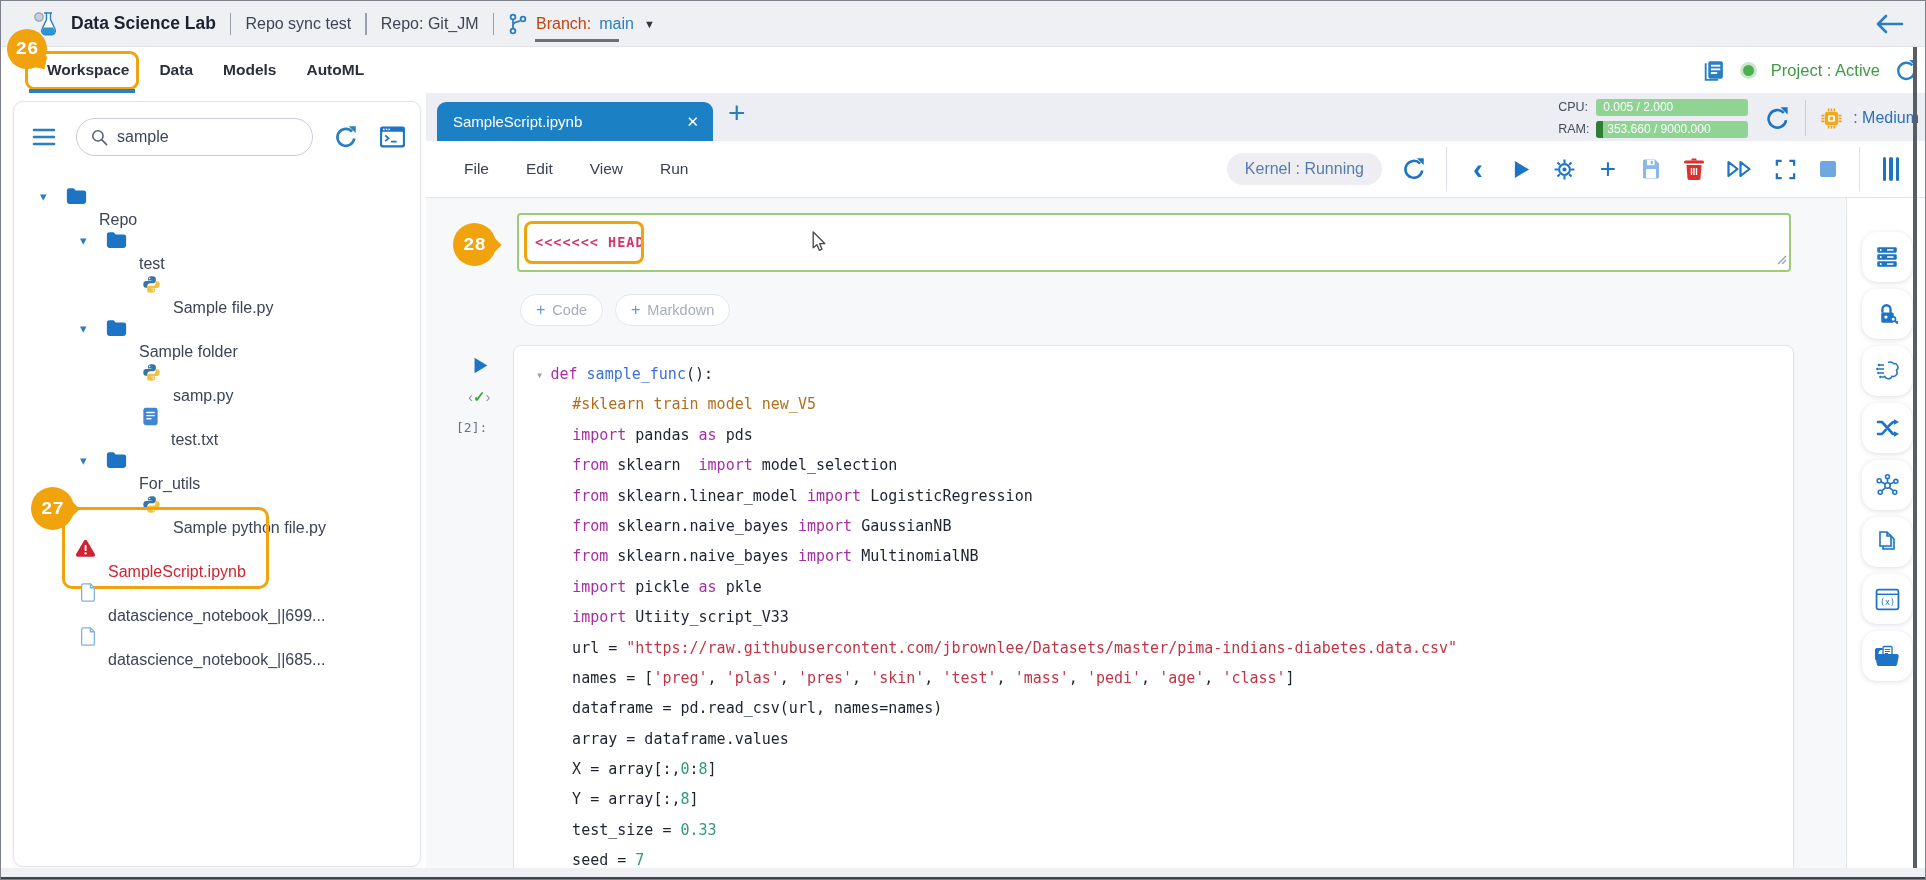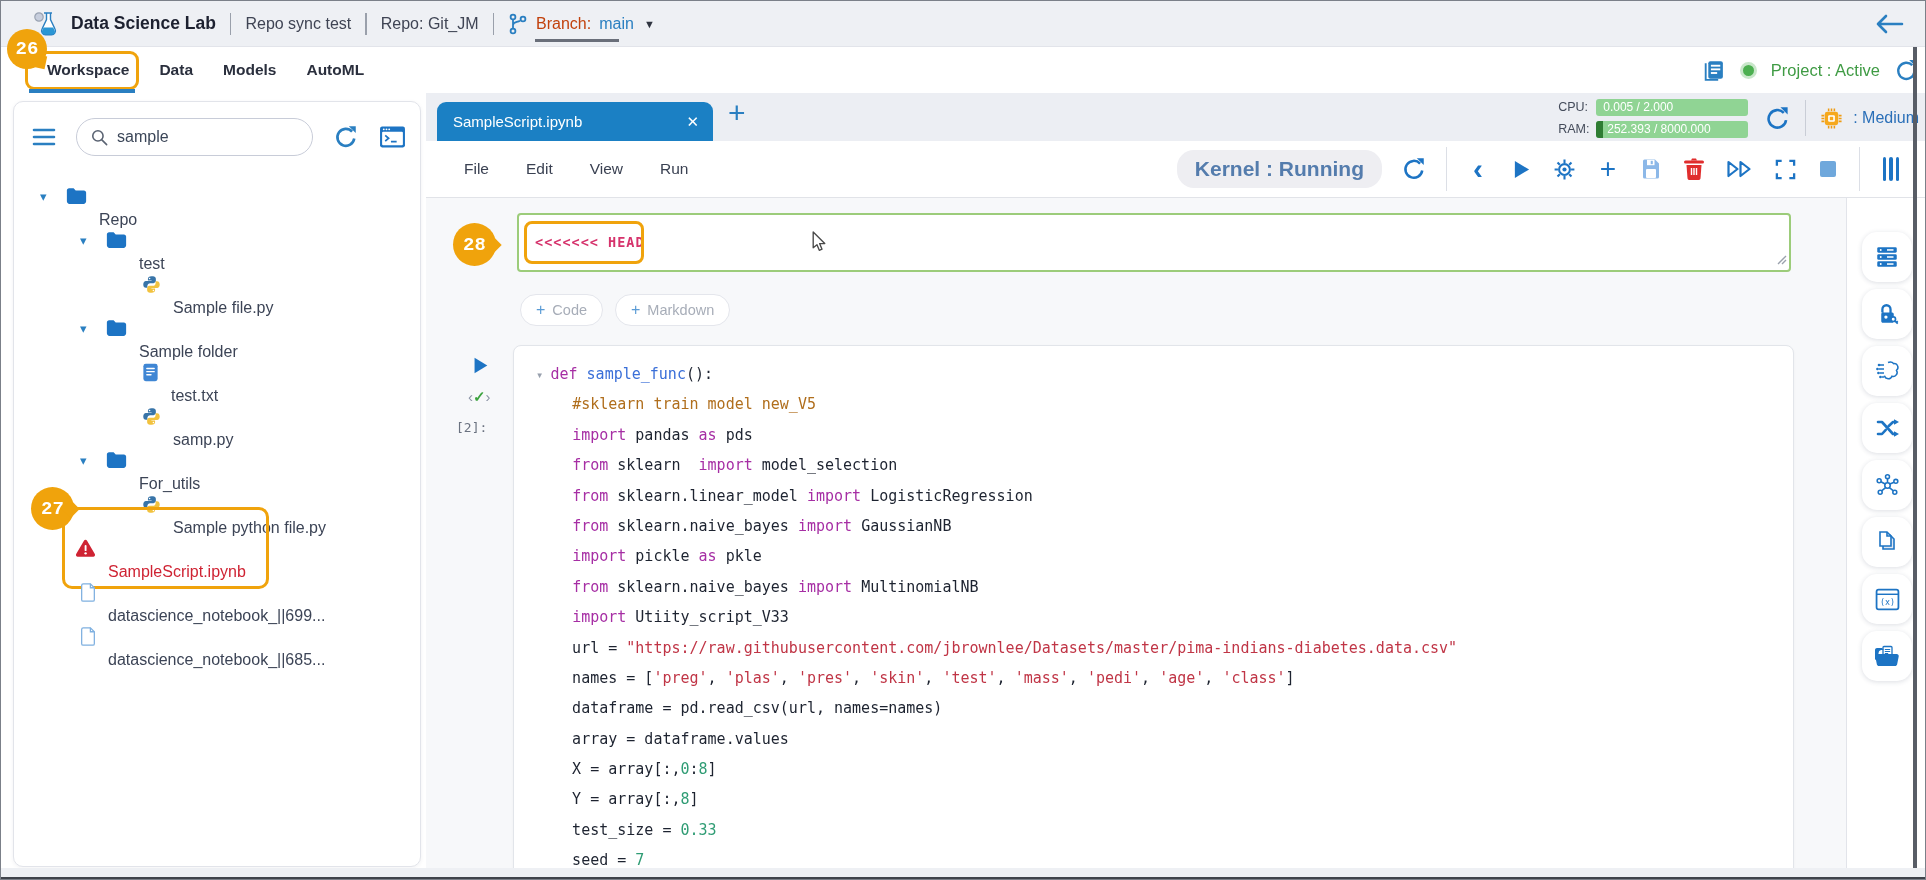--- a/index.html
+++ b/index.html
@@ -75,21 +75,21 @@
   .res-bar.ram { padding-left:11px; }
   .res-div { width:1px; height:36px; background:#c9cdd6; margin:0 4px; }
   .instance-label { font-size:16px; color:#2a6fb8; white-space:nowrap; }
 
   .menubar { position:absolute; left:425px; top:140px; width:1501px; height:57px; background:#fff;
              border-bottom:1px solid #e1e3e8; display:flex; align-items:center; padding:0 24px 0 38px; }
   .menu-items { display:flex; gap:37px; }
   .menu-item { font-size:15.5px; color:#3a4152; }
   .mb-spacer { flex:1; }
   .mb-right { display:flex; align-items:center; gap:19px; }
-  .kernel-pill { background:#eeeef2; border-radius:17px; padding:7px 18px; font-size:21px; color:#547cad;font-weight:bold; }
+  .kernel-pill { background:#eeeef2; border-radius:17px; padding:7px 18px; font-size:16px; color:#547cad; }
   .vdiv { width:1px; height:44px; background:#dcdfe6; }
   .tbtn { display:inline-flex; align-items:center; justify-content:center; min-width:24px; }
   .chev { font-size:30px; color:#1d74c4; font-weight:bold; line-height:20px; }
   .stop-sq { width:16px; height:16px; background:#6fa8dc; border-radius:2px; }
   .cols-icon { display:flex; gap:3px; }
   .cols-icon i { display:block; width:3.5px; height:24px; background:#1d74c4; border-radius:2px; }
 
   .content { position:absolute; left:425px; top:197px; width:1420px; height:683px; background:#f7f8fa; overflow:hidden; }
 
   
@@ -287,41 +287,41 @@
               <svg width="21" height="18" viewBox="0 0 24 20">
                 <path fill="#1d74c4" d="M1 3.5C1 2.1 2.1 1 3.5 1h5.2l2.4 2.6h9.4c1.4 0 2.5 1.1 2.5 2.5V16c0 1.7-1.3 3-3 3H4c-1.7 0-3-1.3-3-3z"></path>
               </svg>
             </span>
             <span class="tree-label">Sample folder</span>
           </div>
         </div>
         <div class="tree-row depth2">
           <div class="tree-inner">
             <span class="tree-icon">
+              <svg width="19" height="19" viewBox="0 0 24 24">
+                <path fill="#3874a8" d="M11.9 1.5c-2.8 0-4.4 1.2-4.4 3.1v2.2h4.6v.9H4.9C3 7.7 1.6 9.3 1.6 12s1.4 4.2 3.3 4.2h1.9v-2.5c0-1.9 1.6-3.4 3.5-3.4h4.3c1.6 0 2.9-1.3 2.9-2.9V4.6c0-1.9-1.7-3.1-3.6-3.1z"></path>
+                <path fill="#f2c23e" d="M12.1 22.5c2.8 0 4.4-1.2 4.4-3.1v-2.2h-4.6v-.9h7.2c1.9 0 3.3-1.6 3.3-4.3s-1.4-4.2-3.3-4.2h-1.9v2.5c0 1.9-1.6 3.4-3.5 3.4h-4.3c-1.6 0-2.9 1.3-2.9 2.9v2.8c0 1.9 1.7 3.1 3.6 3.1z"></path>
+                <circle cx="9.6" cy="4.4" r="1" fill="#fff"></circle>
+                <circle cx="14.4" cy="19.6" r="1" fill="#fff"></circle>
+              </svg>
+            </span>
+            <span class="tree-label">samp.py</span>
+          </div>
+        </div>
+        <div class="tree-row depth2">
+          <div class="tree-inner">
+            <span class="tree-icon">
               <svg width="17" height="19" viewBox="0 0 20 24">
                 <rect x="1" y="1" width="18" height="22" rx="3" fill="#3f86d4"></rect>
                 <rect x="4.5" y="6" width="11" height="1.8" rx=".9" fill="#fff"></rect>
                 <rect x="4.5" y="10" width="11" height="1.8" rx=".9" fill="#fff"></rect>
                 <rect x="4.5" y="14" width="7" height="1.8" rx=".9" fill="#fff"></rect>
               </svg>
             </span>
             <span class="tree-label">test.txt</span>
-          </div>
-        </div>
-        <div class="tree-row depth2">
-          <div class="tree-inner">
-            <span class="tree-icon">
-              <svg width="19" height="19" viewBox="0 0 24 24">
-                <path fill="#3874a8" d="M11.9 1.5c-2.8 0-4.4 1.2-4.4 3.1v2.2h4.6v.9H4.9C3 7.7 1.6 9.3 1.6 12s1.4 4.2 3.3 4.2h1.9v-2.5c0-1.9 1.6-3.4 3.5-3.4h4.3c1.6 0 2.9-1.3 2.9-2.9V4.6c0-1.9-1.7-3.1-3.6-3.1z"></path>
-                <path fill="#f2c23e" d="M12.1 22.5c2.8 0 4.4-1.2 4.4-3.1v-2.2h-4.6v-.9h7.2c1.9 0 3.3-1.6 3.3-4.3s-1.4-4.2-3.3-4.2h-1.9v2.5c0 1.9-1.6 3.4-3.5 3.4h-4.3c-1.6 0-2.9 1.3-2.9 2.9v2.8c0 1.9 1.7 3.1 3.6 3.1z"></path>
-                <circle cx="9.6" cy="4.4" r="1" fill="#fff"></circle>
-                <circle cx="14.4" cy="19.6" r="1" fill="#fff"></circle>
-              </svg>
-            </span>
-            <span class="tree-label">samp.py</span>
           </div>
         </div>
         <div class="tree-row depth1">
           <div class="tree-inner">
             <span class="tree-caret">▾</span>
             <span class="tree-icon">
               <svg width="21" height="18" viewBox="0 0 24 20">
                 <path fill="#1d74c4" d="M1 3.5C1 2.1 2.1 1 3.5 1h5.2l2.4 2.6h9.4c1.4 0 2.5 1.1 2.5 2.5V16c0 1.7-1.3 3-3 3H4c-1.7 0-3-1.3-3-3z"></path>
               </svg>
             </span>
@@ -383,21 +383,21 @@
     <div class="nb-tab">
       <span class="t-title">SampleScript.ipynb</span>
       <span class="t-close">✕</span>
     </div>
     <div class="nb-newtab">+</div>
     <div class="resources">
       <div class="res-grid">
         <span class="res-label">CPU:</span>
         <span class="res-bar">0.005 / 2.000</span>
         <span class="res-label">RAM:</span>
-        <span class="res-bar ram">252.393 / 8000.000</span>
+        <span class="res-bar ram">353.660 / 9000.000</span>
       </div>
       <span style="display:inline-flex; margin-left:6px;">
         <svg width="27" height="27" viewBox="0 0 24 24">
             <path fill="none" stroke="#1d74c4" stroke-width="2.3" d="M19.6 13.4A7.8 7.8 0 1 1 17.6 7"></path>
             <path fill="#1d74c4" d="M14.6 2h6.4v6.4z"></path>
           </svg>
       </span>
       <span class="res-div"></span>
       <span style="display:inline-flex">
         <svg width="23" height="23" viewBox="0 0 24 24">
@@ -526,22 +526,22 @@
     <span class="gutter-count">[2]:</span>
 
     <div class="code-cell">
       <div>
           <div class="code-line"><span class="tok-fold">▾ </span><span class="tok-kw">def </span><span class="tok-fn">sample_func</span><span class="tok-pl">():</span></div>
           <div class="code-line"><span class="tok-pl">    </span><span class="tok-cm">#sklearn train model new_V5</span></div>
           <div class="code-line"><span class="tok-pl">    </span><span class="tok-kw">import </span><span class="tok-pl">pandas </span><span class="tok-kw">as </span><span class="tok-pl">pds</span></div>
           <div class="code-line"><span class="tok-pl">    </span><span class="tok-kw">from </span><span class="tok-pl">sklearn  </span><span class="tok-kw">import </span><span class="tok-pl">model_selection</span></div>
           <div class="code-line"><span class="tok-pl">    </span><span class="tok-kw">from </span><span class="tok-pl">sklearn.linear_model </span><span class="tok-kw">import </span><span class="tok-pl">LogisticRegression</span></div>
           <div class="code-line"><span class="tok-pl">    </span><span class="tok-kw">from </span><span class="tok-pl">sklearn.naive_bayes </span><span class="tok-kw">import </span><span class="tok-pl">GaussianNB</span></div>
+          <div class="code-line"><span class="tok-pl">    </span><span class="tok-kw">from </span><span class="tok-pl">sklearn.naive_bayes </span><span class="tok-kw">import </span><span class="tok-pl">MultinomialNB</span></div>
           <div class="code-line"><span class="tok-pl">    </span><span class="tok-kw">import </span><span class="tok-pl">pickle </span><span class="tok-kw">as </span><span class="tok-pl">pkle</span></div>
-          <div class="code-line"><span class="tok-pl">    </span><span class="tok-kw">from </span><span class="tok-pl">sklearn.naive_bayes </span><span class="tok-kw">import </span><span class="tok-pl">MultinomialNB</span></div>
           <div class="code-line"><span class="tok-pl">    </span><span class="tok-kw">import </span><span class="tok-pl">Utiity_script_V33</span></div>
           <div class="code-line"><span class="tok-pl">    url = </span><span class="tok-str">"https://raw.githubusercontent.com/jbrownlee/Datasets/master/pima-indians-diabetes.data.csv"</span></div>
           <div class="code-line"><span class="tok-pl">    names = [</span><span class="tok-str">'preg'</span><span class="tok-pl">, </span><span class="tok-str">'plas'</span><span class="tok-pl">, </span><span class="tok-str">'pres'</span><span class="tok-pl">, </span><span class="tok-str">'skin'</span><span class="tok-pl">, </span><span class="tok-str">'test'</span><span class="tok-pl">, </span><span class="tok-str">'mass'</span><span class="tok-pl">, </span><span class="tok-str">'pedi'</span><span class="tok-pl">, </span><span class="tok-str">'age'</span><span class="tok-pl">, </span><span class="tok-str">'class'</span><span class="tok-pl">]</span></div>
           <div class="code-line"><span class="tok-pl">    dataframe = pd.read_csv(url, names=names)</span></div>
           <div class="code-line"><span class="tok-pl">    array = dataframe.values</span></div>
           <div class="code-line"><span class="tok-pl">    X = array[:,</span><span class="tok-num">0</span><span class="tok-pl">:</span><span class="tok-num">8</span><span class="tok-pl">]</span></div>
           <div class="code-line"><span class="tok-pl">    Y = array[:,</span><span class="tok-num">8</span><span class="tok-pl">]</span></div>
           <div class="code-line"><span class="tok-pl">    test_size = </span><span class="tok-num">0.33</span></div>
           <div class="code-line"><span class="tok-pl">    seed = </span><span class="tok-num">7</span></div>
         </div>

